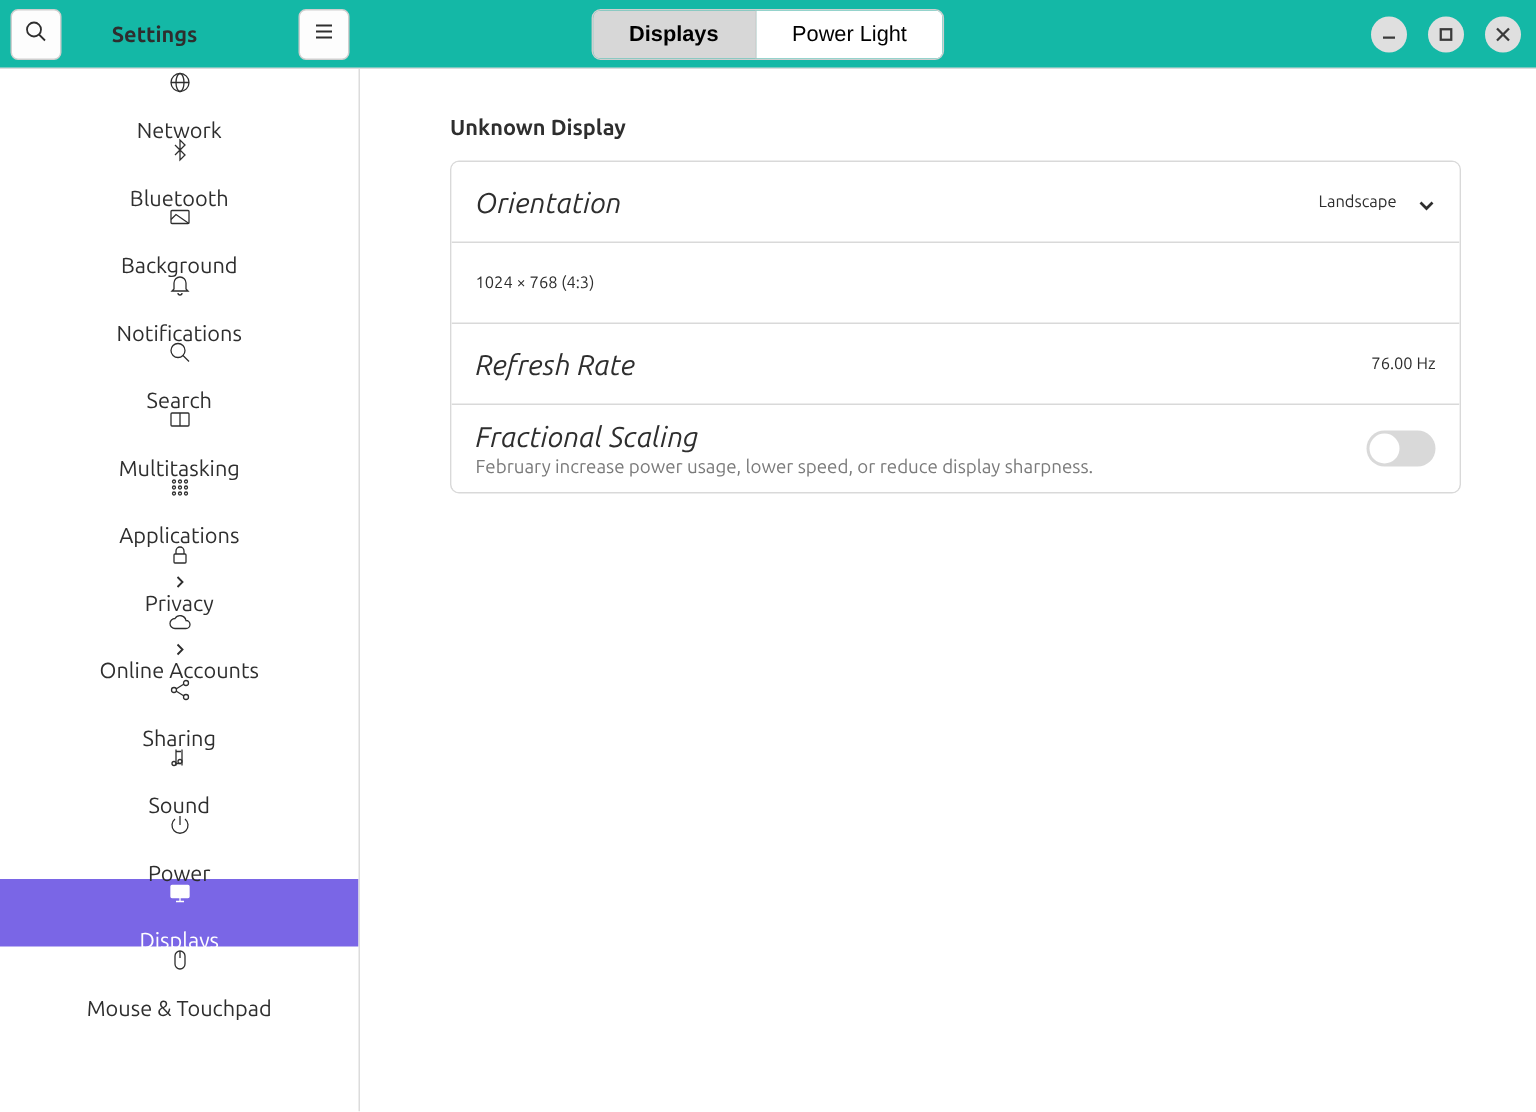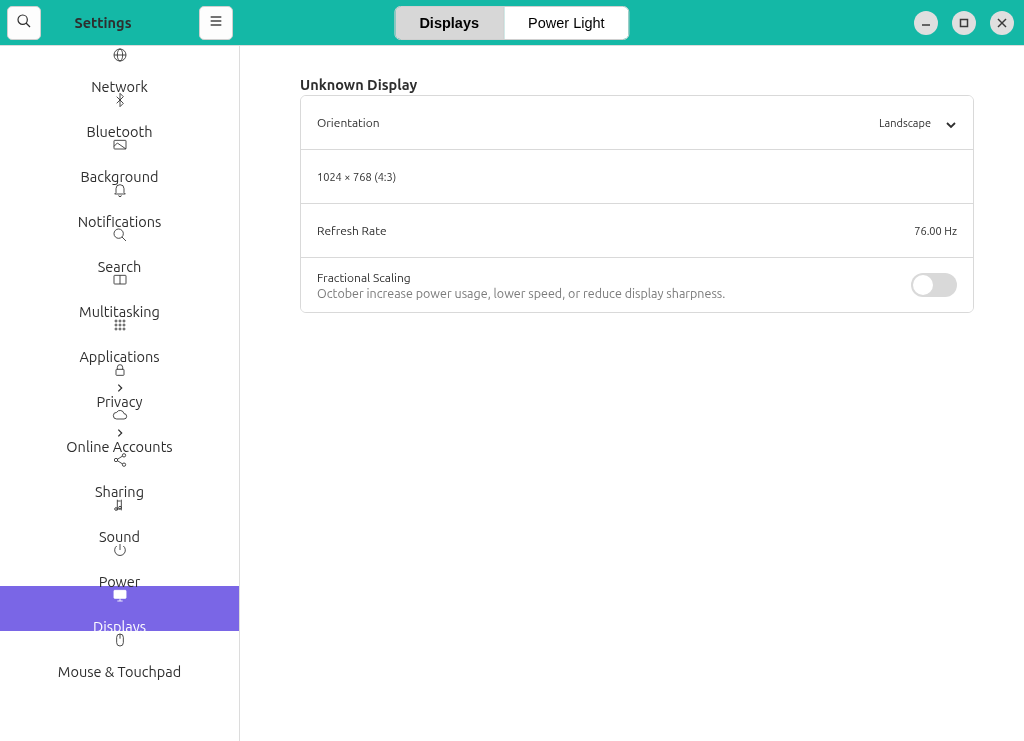--- a/index.html
+++ b/index.html
@@ -178,21 +178,21 @@
       stroke-width: 1.5;
     }
     .main {
       flex: 1;
       padding: 30px 50px 30px 60px;
       overflow-y: auto;
     }
     .section-title {
       font-weight: 700;
       font-size: 14.5px;
-      margin-bottom: 2px;
+      margin-bottom: 14px;
       color: #2e2e2e;
     }
     .settings-list {
       border: 1px solid #d9d9d9;
       border-radius: 6px;
       overflow: hidden;
     }
     .settings-row {
       display: flex;
       align-items: center;
@@ -203,21 +203,22 @@
     .settings-row:not(:last-child) {
       border-bottom: 1px solid #d9d9d9;
     }
     .row-main {
       flex: 1;
       display: flex;
       flex-direction: column;
       gap: 2px;
     }
     .row-label {
-      font-size: 12px;
+      font-size: 19px;
+      font-style: italic;
     }
     .row-sublabel {
       font-size: 12.5px;
       color: #7a7a7a;
     }
     .row-value {
       font-size: 11px;
       color: #2e2e2e;
     }
     .chevron-down {
@@ -469,21 +470,21 @@
       <div class="settings-row">
         <div class="row-main">
           <div class="row-label">Refresh Rate</div>
         </div>
         <div class="row-value">76.00 Hz</div>
       </div>
 
       <div class="settings-row">
         <div class="row-main">
           <div class="row-label">Fractional Scaling</div>
-          <div class="row-sublabel">October increase power usage, lower speed, or reduce display sharpness.</div>
+          <div class="row-sublabel">February increase power usage, lower speed, or reduce display sharpness.</div>
         </div>
         <div class="toggle">
           <div class="toggle-knob"></div>
         </div>
       </div>
 
     </div>
   </div>
 </div>
 

